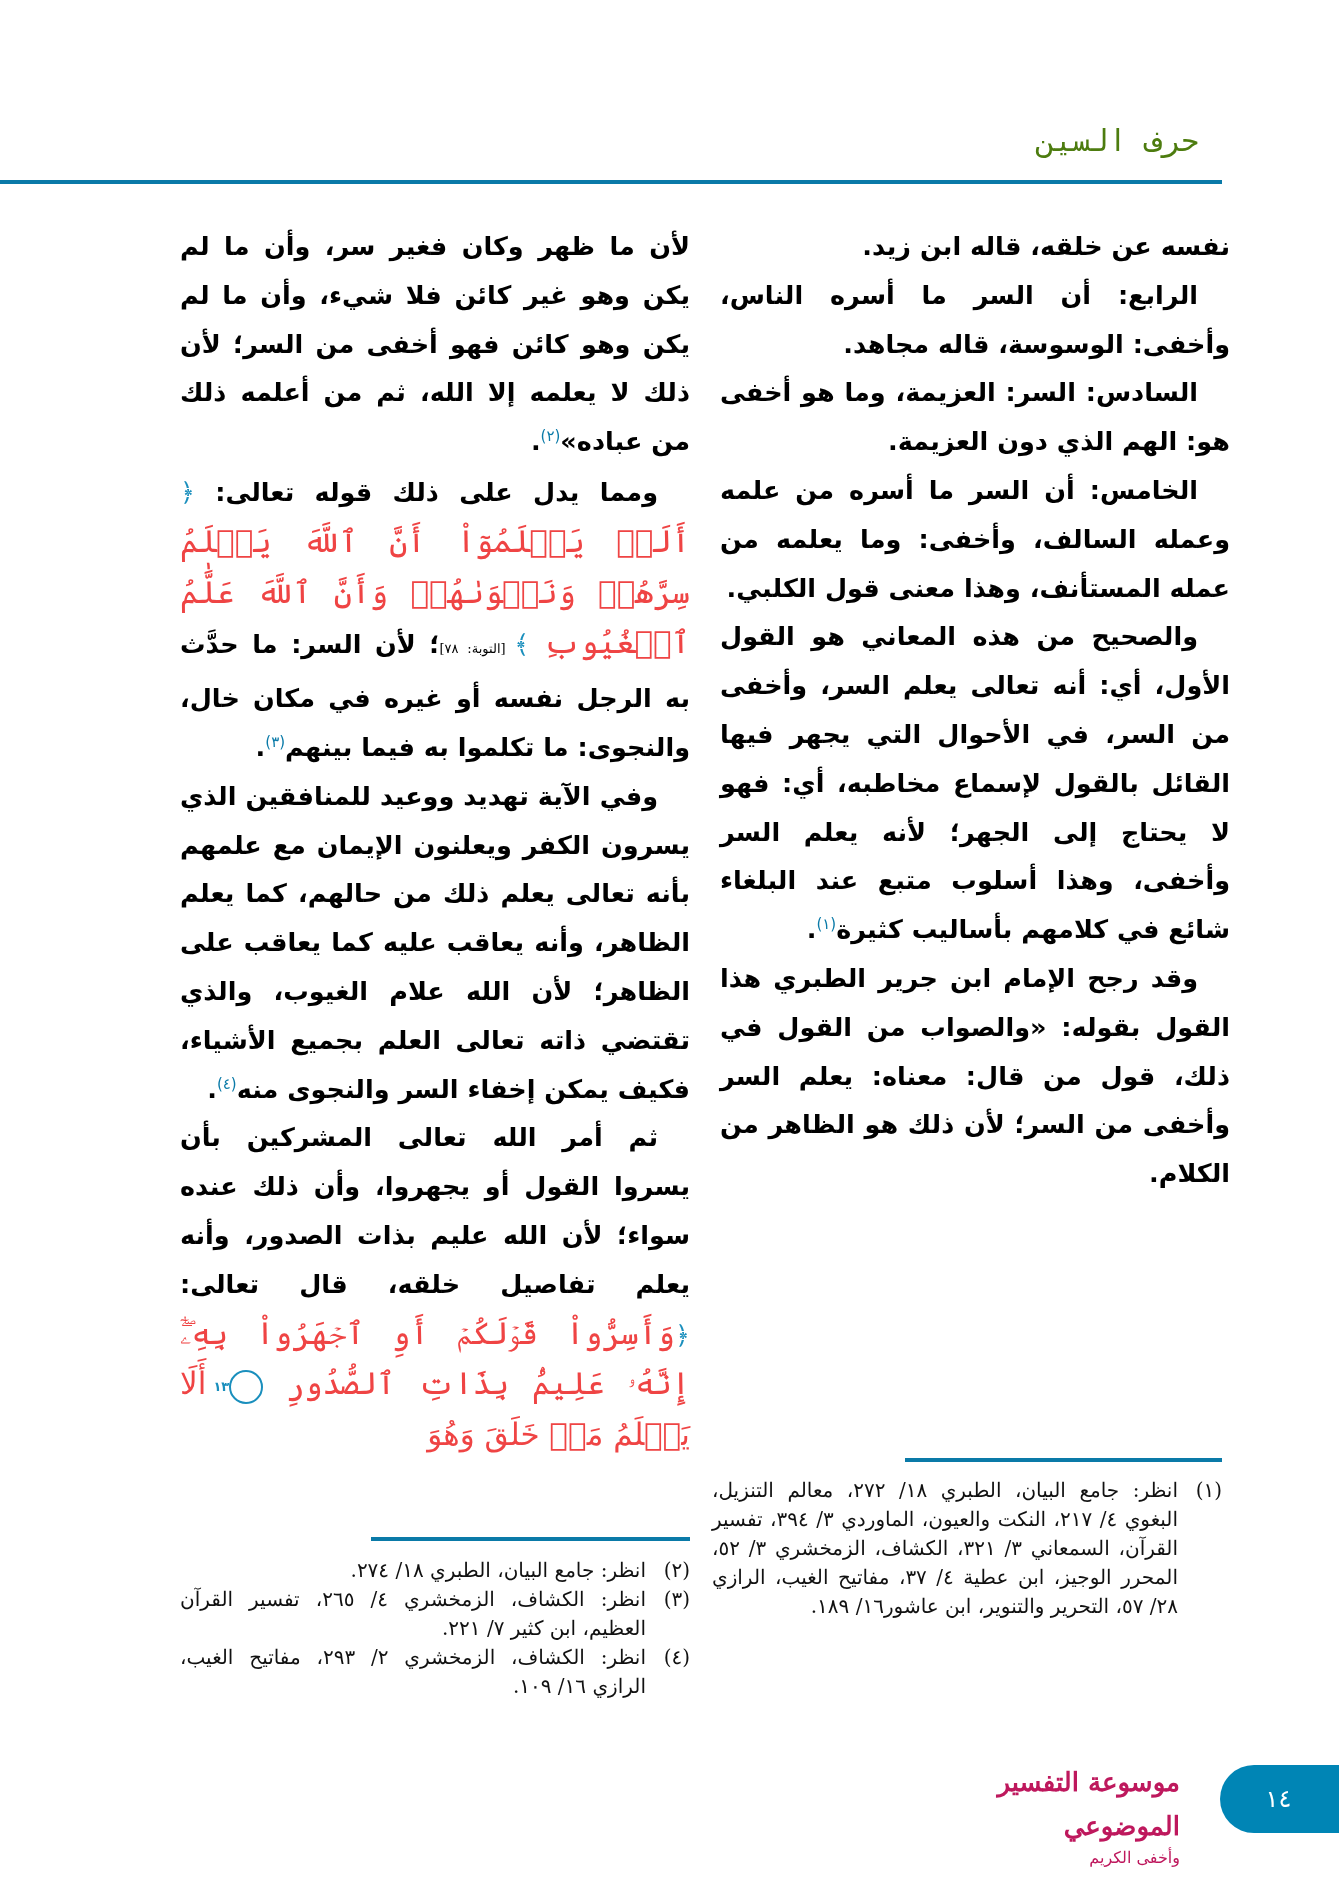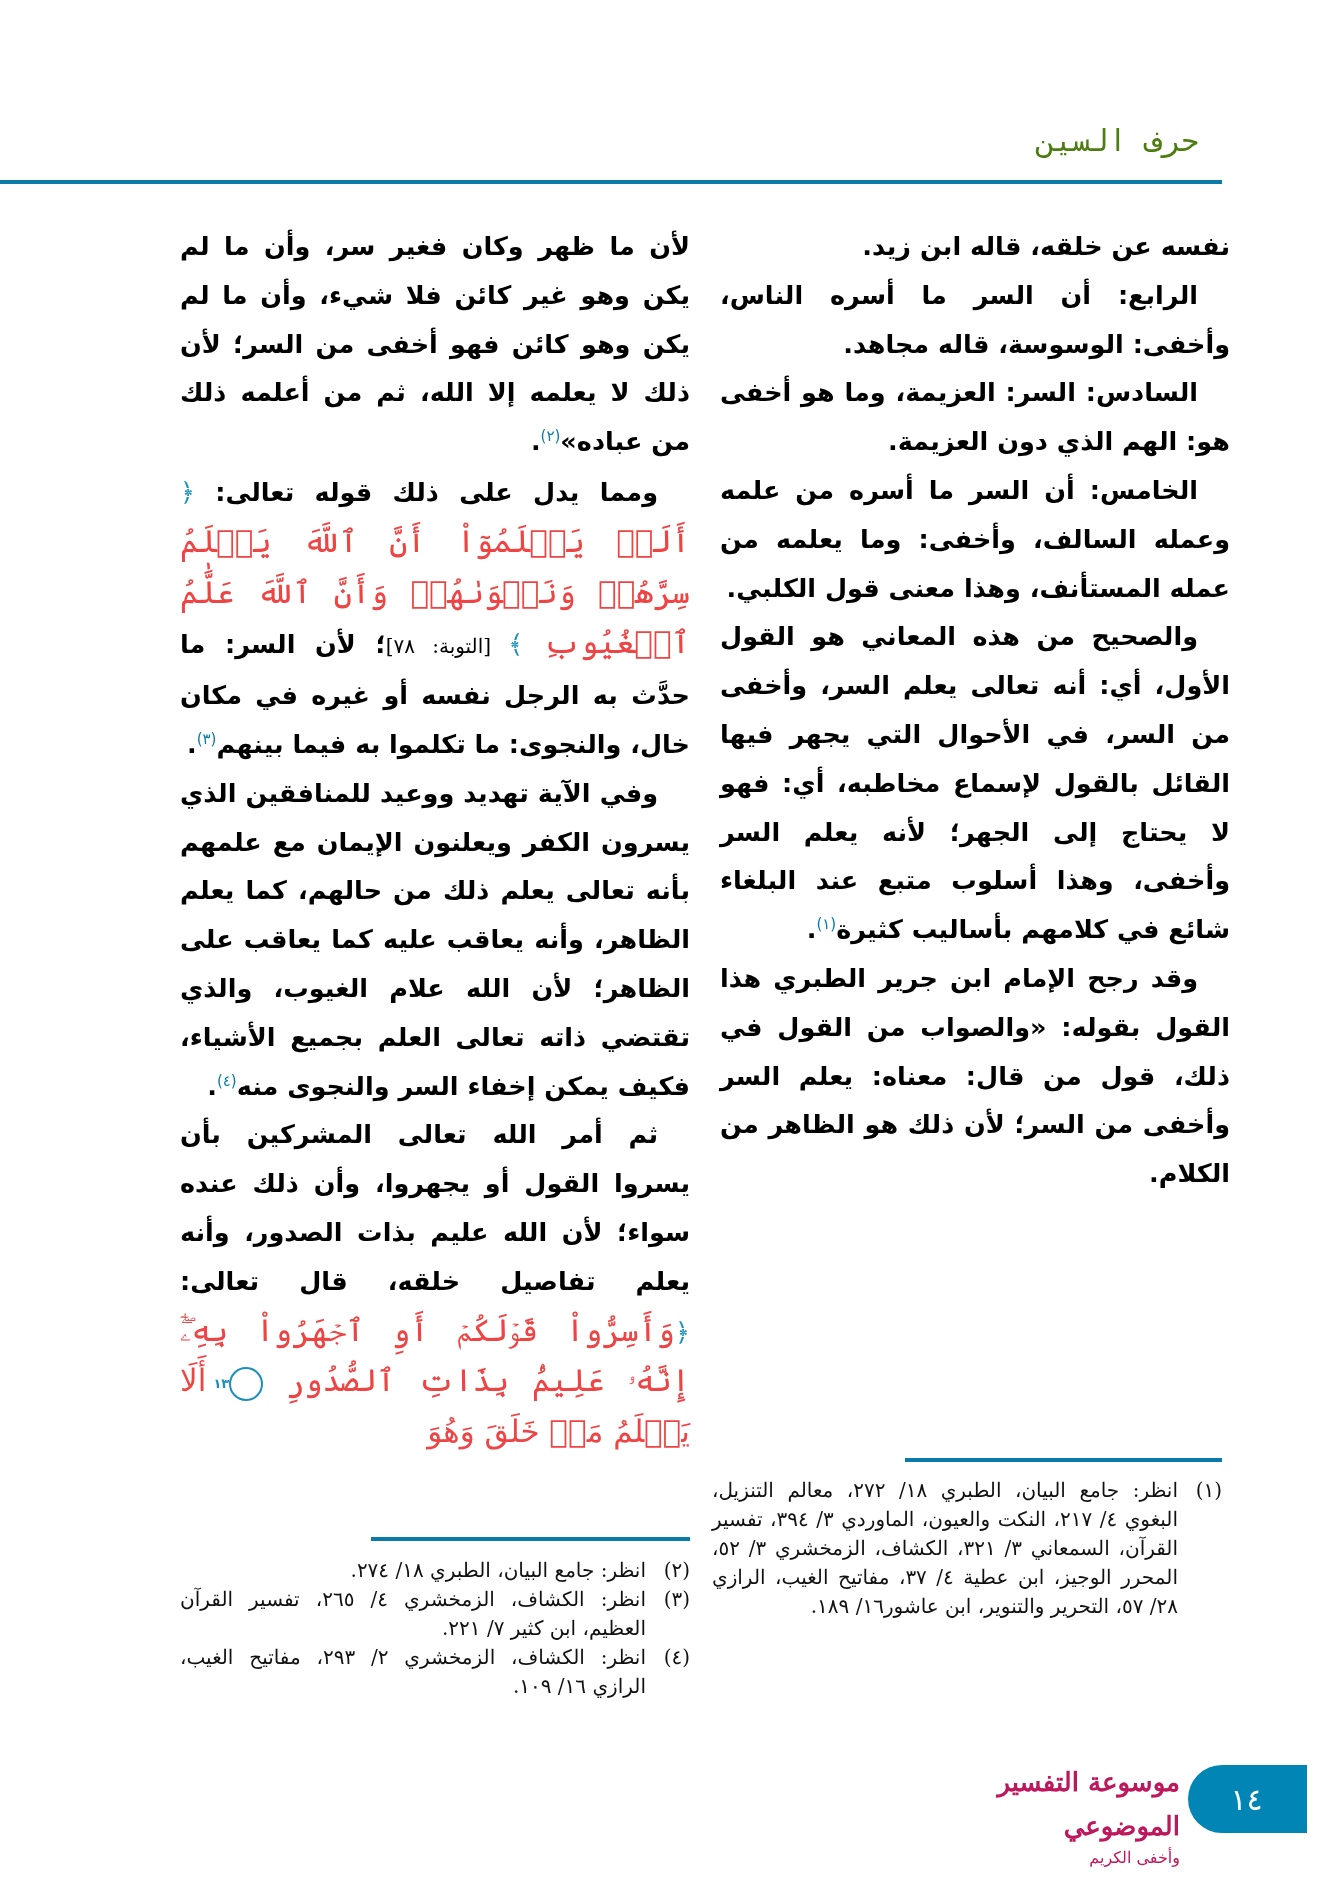--- a/index.html
+++ b/index.html
@@ -19,42 +19,42 @@
     font-family: "DejaVu Sans", sans-serif; font-weight: bold;
     font-size: 25.5px; line-height: 48.8px; color: #000;
   }
   .col-right { left: 712px; margin-left: 8px; }
   .col-left { left: 180px; }
   .para { margin: 0; }
   .para.indent { text-indent: 32px; }
   .fn-ref { color: #0a7aa8; font-size: 15px; vertical-align: super; line-height: 0; font-weight: normal; }
   .quran { color: #ef4444; font-family: "DejaVu Serif", serif; font-weight: normal; font-size: 31px; }
   .bracket { color: #1a8fbd; font-weight: normal; }
-  .ayah-ref { font-family: "DejaVu Serif", serif; font-weight: normal; font-size: 20px; }
+  .ayah-ref { font-family: "DejaVu Serif", serif; font-weight: normal; font-size: 13px; }
   .ayah-num {
     display: inline-block; width: 30px; height: 30px; border: 2px solid #1a8fbd; border-radius: 50%;
     text-align: right; line-height: 30px; font-size: 13px; color: #1a8fbd; vertical-align: middle;
     font-family: "DejaVu Sans", sans-serif;
   }
   .fn-rule { position: absolute; height: 4px; background: #0a7aa8; }
   .fn-rule-right { left: 905px; width: 317px; top: 1458px; }
   .fn-rule-left { left: 371px; width: 319px; top: 1537px; }
   .footnotes {
     position: absolute; width: 510px; direction: rtl; text-align: justify;
     font-family: "DejaVu Serif", serif; font-size: 20px; line-height: 29px; color: #111;
   }
   .fn-right { left: 712px; top: 1476px; }
   .fn-left { left: 180px; top: 1556px; }
   .fn { display: flex; flex-direction: row; margin: 0; }
   .fn-num { flex: 0 0 44px; }
   .fn-text { flex: 1; }
   .page-tab {
-    position: absolute; left: 1188px; top: 1765px; width: 119px; height: 68px;
+    position: absolute; left: 1220px; top: 1765px; width: 119px; height: 68px;
     background: #0085b5; border-radius: 34px 0 0 34px;
-    color: #fff; font-family: "DejaVu Sans", sans-serif; font-size: 30px;
+    color: #fff; font-family: "DejaVu Sans", sans-serif; font-size: 24px;
     display: flex; align-items: center; justify-content: center; padding-right: 2px; box-sizing: border-box;
   }
   .logo {
     position: absolute; left: 935px; top: 1760px; width: 245px; height: 80px;
     direction: rtl; text-align: right; color: #be185d; font-family: "DejaVu Serif", serif;
   }
   .logo-main { font-size: 26px; font-weight: bold; line-height: 44px; display: block; }
   .logo-sub { font-size: 16px; line-height: 20px; display: block; }
 </style>
 </head>

